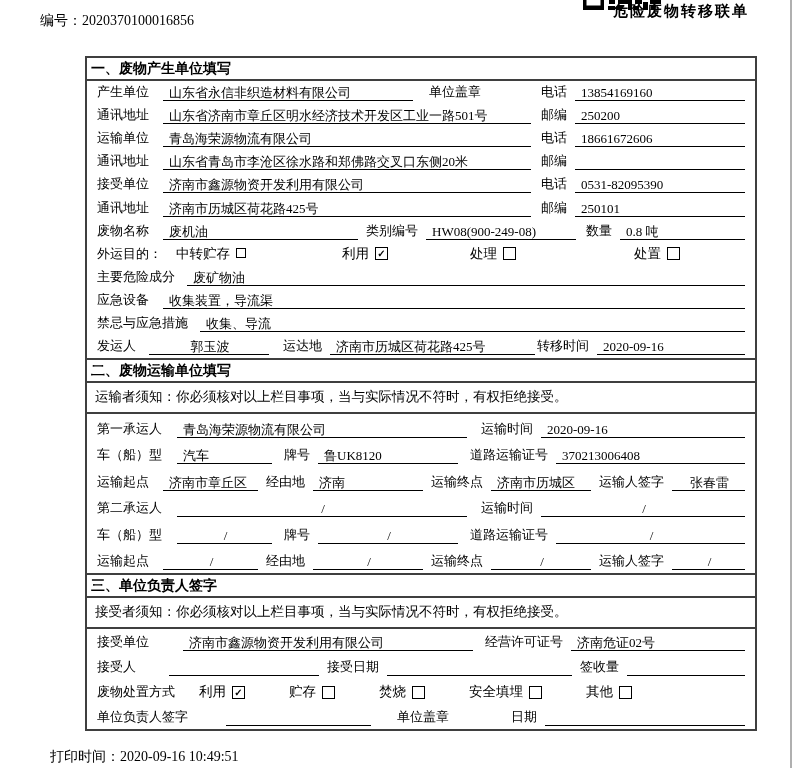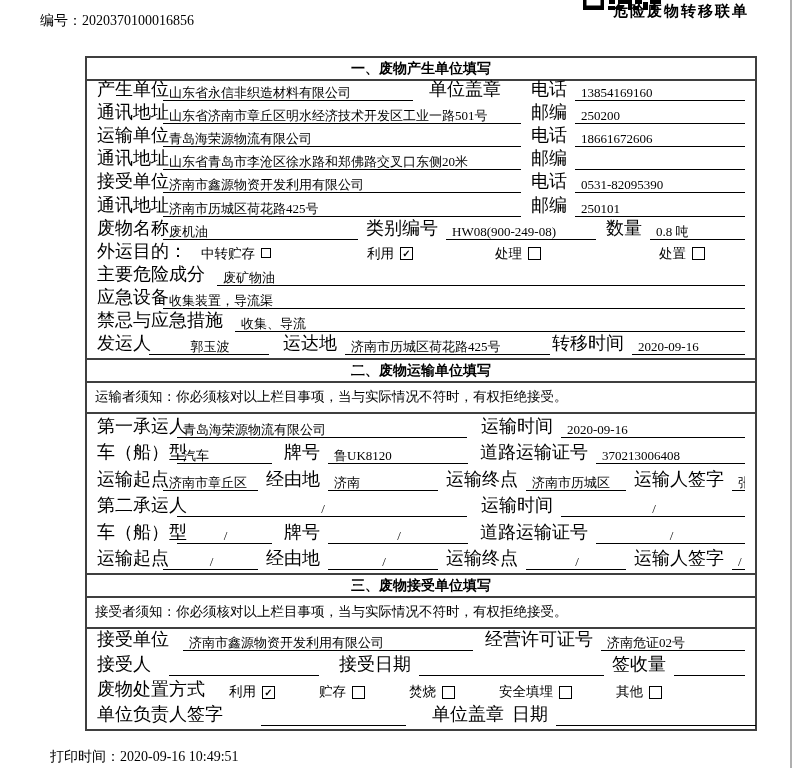--- a/index.html
+++ b/index.html
@@ -9,29 +9,29 @@
   .docno { position:absolute; left:40px; top:12px; font-size:14px; white-space:nowrap; }
   .title { position:absolute; left:77px; top:2px; width:672px; text-align:right;
            font-size:15px; font-weight:bold; letter-spacing:2px; }
   .qr { position:absolute; left:583px; top:0; }
   .edge { position:absolute; left:790px; top:0; width:2px; height:768px; background:#b0b0b0; }
 
   .formbox { position:absolute; left:85px; top:56px; width:672px; box-sizing:border-box;
              border:2px solid #3f3f3f; background:#fff; }
   .section + .section { border-top:2px solid #3f3f3f; }
   .sec-h { font-weight:bold; font-size:14px; line-height:18px; padding:2px 4px 1px;
-           border-bottom:2px solid #3f3f3f;text-align:center; }
+           border-bottom:2px solid #3f3f3f; }
   .notice { font-size:13.5px; padding:5px 8px 6px; border-bottom:2px solid #3f3f3f; white-space:nowrap; }
 
   .row { display:flex; align-items:flex-end; padding:0 10px 3px; box-sizing:border-box; }
   .s1 .row { height:23.1px; }
   .s2 .row { height:26.5px; }
   .s3 .row { height:25px; }
 
-  .lb { font-size:18px; white-space:nowrap; margin-right:8px; flex:0 0 auto; }
+  .lb { font-size:13px; white-space:nowrap; margin-right:8px; flex:0 0 auto; }
   .v  { font-size:13px; white-space:nowrap; overflow:hidden; flex:0 0 auto;
         border-bottom:1px solid #000; height:17px; line-height:17px;
         padding:0 4px 0 6px; box-sizing:border-box; }
   .fx { flex:1 1 auto; }
   .c  { text-align:center; }
   .sp { flex:1 1 auto; }
 
   .opt { display:flex; align-items:center; white-space:nowrap; font-size:13.5px; flex:0 0 auto; }
   .cb  { display:inline-block; width:11px; height:11px; border:1px solid #000; margin-left:6px;
          font-size:10px; line-height:11px; text-align:center; box-sizing:content-box; }
@@ -225,34 +225,34 @@
         <span class="lb" style="margin-left:8px">经由地</span>
         <span class="v c" style="width:110px">/</span>
         <span class="lb" style="margin-left:8px">运输终点</span>
         <span class="v c" style="width:100px">/</span>
         <span class="lb" style="margin-left:8px">运输人签字</span>
         <span class="v fx c">/</span>
       </div>
     </div>
 
     <div class="section s3">
-      <div class="sec-h">三、废物接受单位填写</div>
+      <div class="sec-h">三、单位负责人签字</div>
       <div class="notice">接受者须知：你必须核对以上栏目事项，当与实际情况不符时，有权拒绝接受。</div>
 
       <div class="row">
         <span class="lb" style="width:58px">接受单位</span>
         <span class="v" style="width:290px;margin-left:20px">济南市鑫源物资开发利用有限公司</span>
         <span class="lb" style="margin-left:12px">经营许可证号</span>
         <span class="v fx">济南危证02号</span>
       </div>
 
       <div class="row">
         <span class="lb" style="width:44px">接受人</span>
         <span class="v" style="width:150px;margin-left:20px"></span>
-        <span class="lb" style="margin-left:20px">接受日期</span>
+        <span class="lb" style="margin-left:8px">接受日期</span>
         <span class="v" style="width:185px"></span>
         <span class="lb" style="margin-left:8px">签收量</span>
         <span class="v fx"></span>
       </div>
 
       <div class="row">
         <span class="lb">废物处置方式</span>
         <span class="opt" style="margin-left:16px">
           <span>利用</span>
           <span class="cb on">✓</span>

